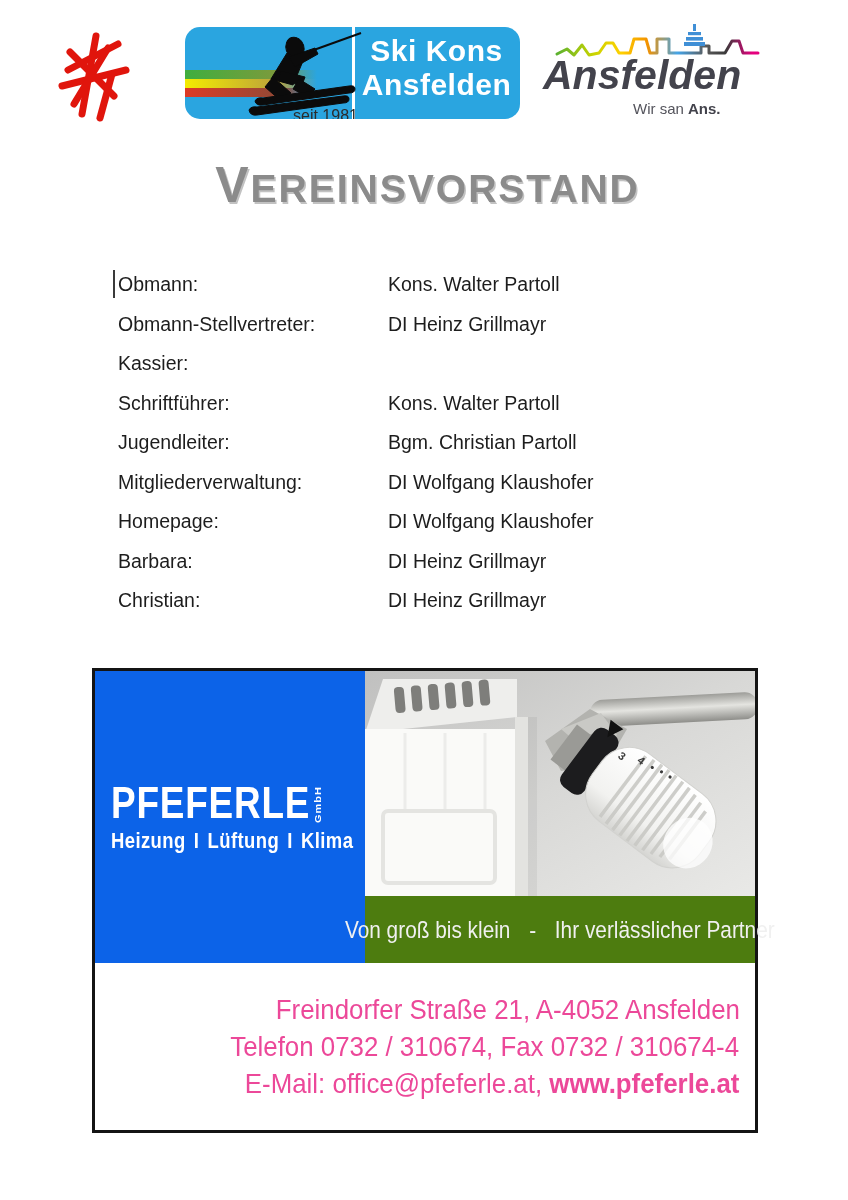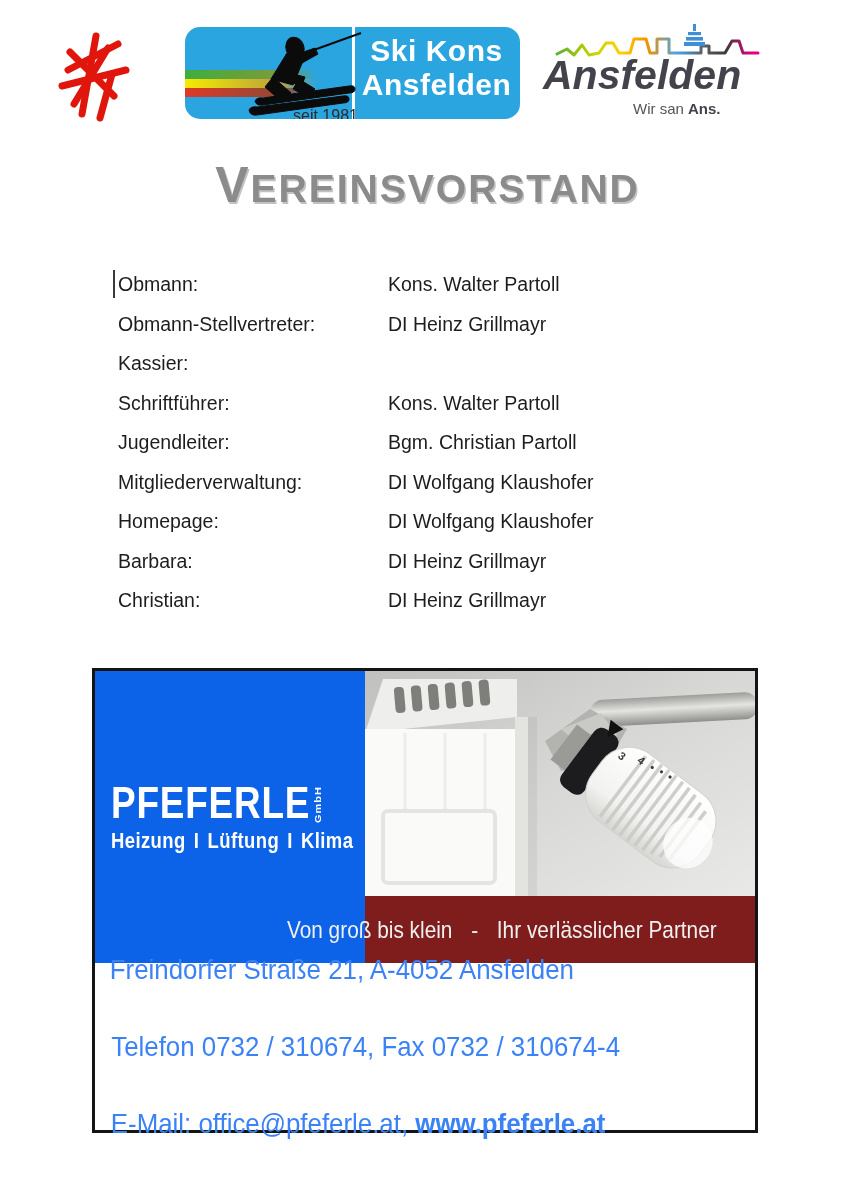--- a/index.html
+++ b/index.html
@@ -53,26 +53,26 @@
   .pfeferle-logo{position:absolute;left:16px;top:110px;color:#fff;transform:scaleX(.82);
       transform-origin:left top;white-space:nowrap;}
   .pfeferle-company{font-size:45px;font-weight:bold;letter-spacing:1px;line-height:44px;display:inline-block;}
   .pfeferle-gmbh{display:inline-block;writing-mode:vertical-rl;transform:rotate(180deg);
       font-size:11px;font-weight:bold;letter-spacing:1px;vertical-align:top;margin-left:3px;height:42px;}
   .pfeferle-services{font-size:22.5px;font-weight:bold;margin-top:3px;letter-spacing:.5px;}
   .svc-sep{display:inline-block;margin:0 10px;}
   .ad-photo-col{flex:1;display:flex;flex-direction:column;min-width:0;}
   .ad-photo{height:225px;position:relative;overflow:hidden;}
   .ad-photo svg{display:block;}
-  .ad-caption{height:67px;background:#7f1d1d;color:#f0f0f0;display:flex;align-items:center;
-      justify-content:flex-end;font-size:24.5px;}
+  .ad-caption{height:67px;background:#4d7c0f;color:#f0f0f0;display:flex;align-items:center;
+      justify-content:center;font-size:24.5px;}
   .ad-caption .inner{transform:scaleX(.85);white-space:nowrap;}
   .caption-sep{display:inline-block;margin:0 22px;}
-  .ad-address{height:167px;display:flex;flex-direction:column;justify-content:center;align-items:flex-start;
-      color:#3b82f6;font-size:27.5px;line-height:37px;gap:40px;}
+  .ad-address{height:167px;display:flex;flex-direction:column;justify-content:center;align-items:flex-end;
+      color:#ec4899;font-size:27.5px;line-height:37px;}
   .ad-address .line{display:inline-block;transform:scaleX(.94);white-space:nowrap;}
   .website{font-weight:bold;}
 </style>
 </head>
 <body>
 
 <div id="canvas">
 
   <div class="logo-skiaustria">
     <svg width="80" height="92" viewBox="0 0 80 92">

